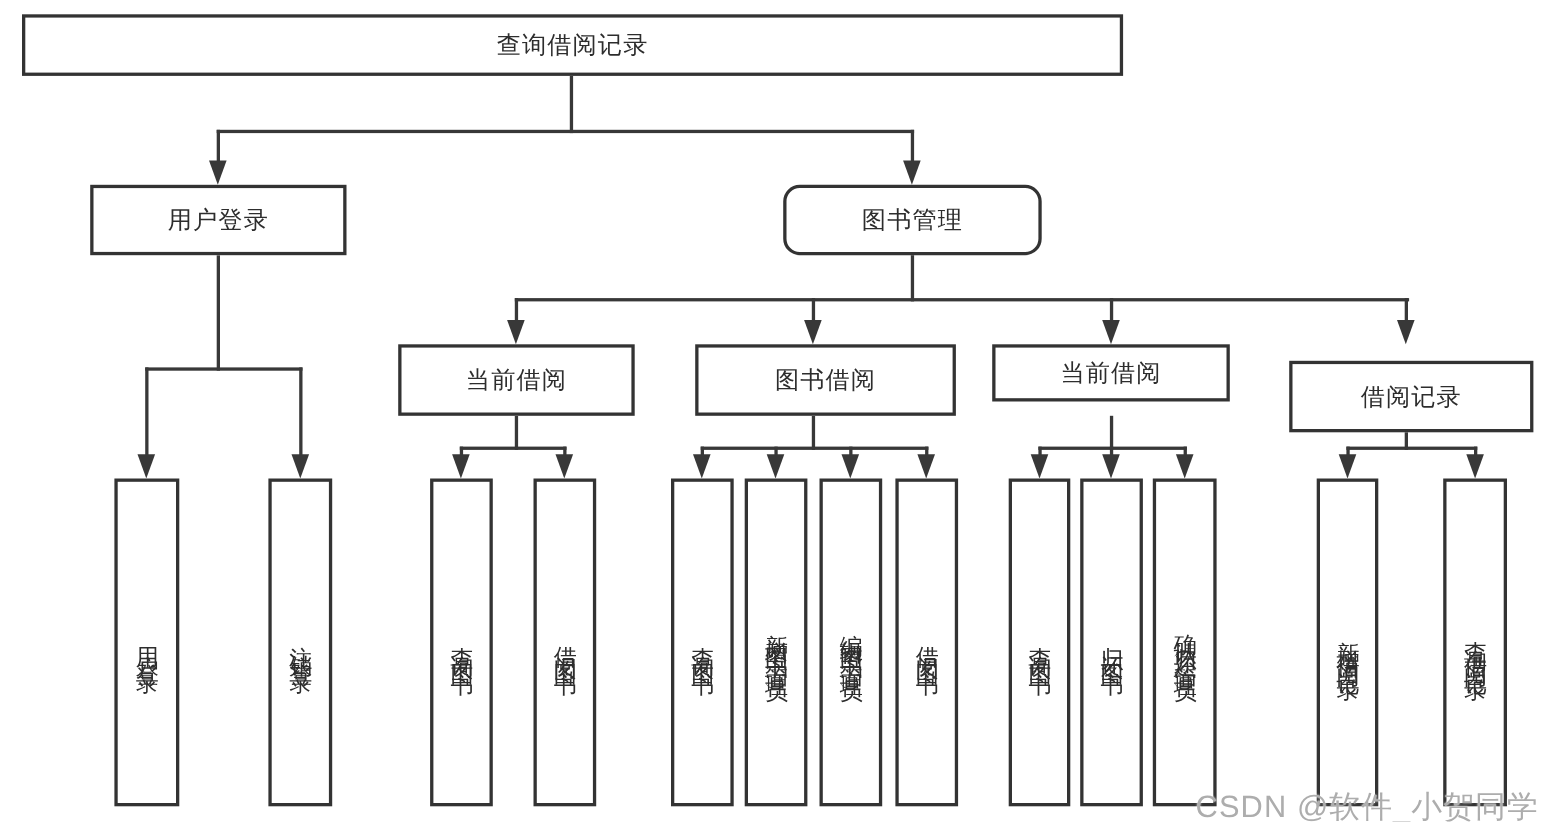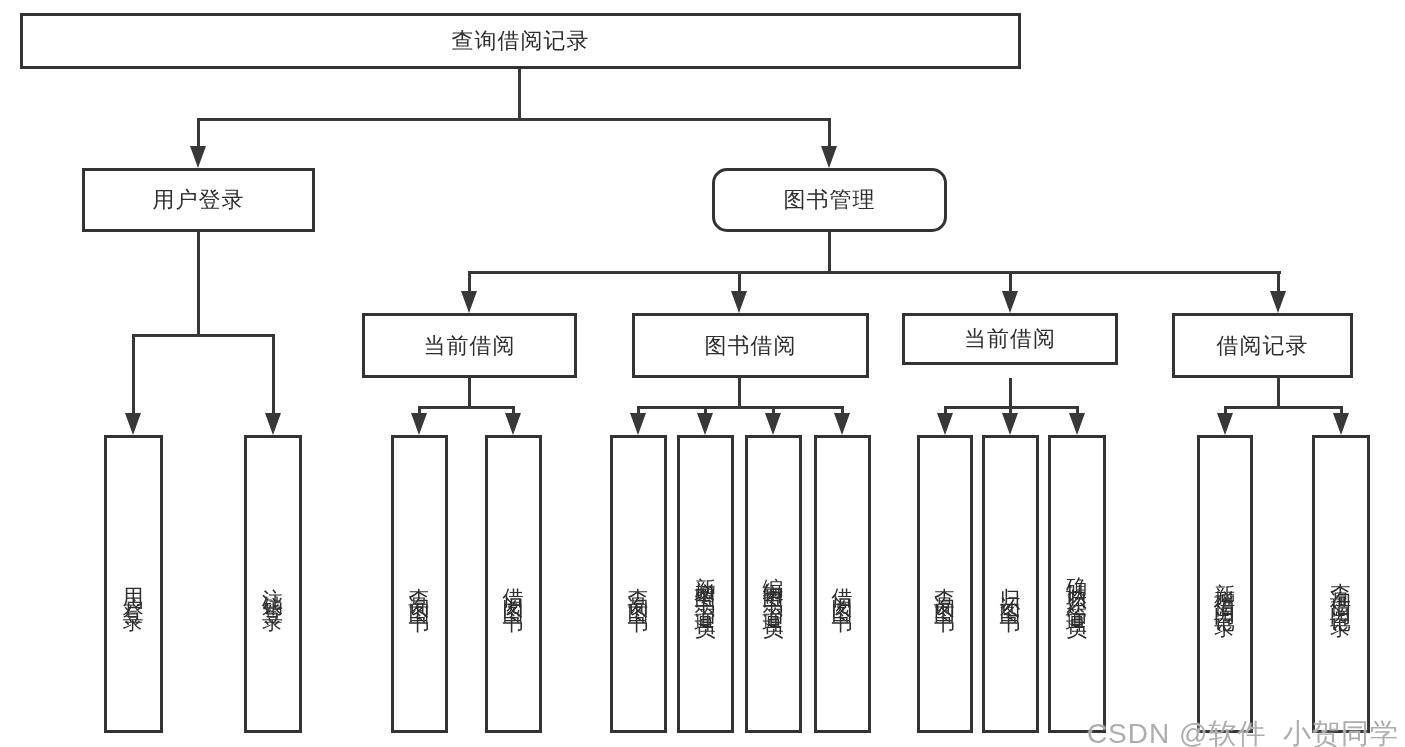--- a/index.html
+++ b/index.html
@@ -62,21 +62,21 @@
 <div class="canvas">
 
   <div class="box" style="left:20px;top:13px;width:1001px;height:56px;">查询借阅记录</div>
 
   <div class="box" style="left:82px;top:168px;width:233px;height:64px;">用户登录</div>
   <div class="box" style="left:712px;top:168px;width:235px;height:64px;border-radius:15px;">图书管理</div>
 
   <div class="box" style="left:362px;top:313px;width:215px;height:65px;">当前借阅</div>
   <div class="box" style="left:632px;top:313px;width:237px;height:65px;">图书借阅</div>
   <div class="box" style="left:902px;top:313px;width:216px;height:52px;">当前借阅</div>
-  <div class="box" style="left:1172px;top:313px;width:181px;height:65px;">借阅记录</div>
+  <div class="box" style="left:1172px;top:328px;width:222px;height:65px;">借阅记录</div>
 
   <div class="box vbox" style="left:104px;top:435px;width:59px;height:298px;">用户登录</div>
   <div class="box vbox" style="left:244px;top:435px;width:58px;height:298px;">注销登录</div>
 
   <div class="box vbox" style="left:391px;top:435px;width:57px;height:298px;">查询图书</div>
   <div class="box vbox" style="left:485px;top:435px;width:57px;height:298px;">借阅图书</div>
 
   <div class="box vbox" style="left:610px;top:435px;width:57px;height:298px;">查询图书</div>
   <div class="box vbox" style="left:677px;top:435px;width:57px;height:298px;letter-spacing:6px;">新增图书（管理员）</div>
   <div class="box vbox" style="left:745px;top:435px;width:57px;height:298px;letter-spacing:6px;">编辑图书（管理员）</div>

